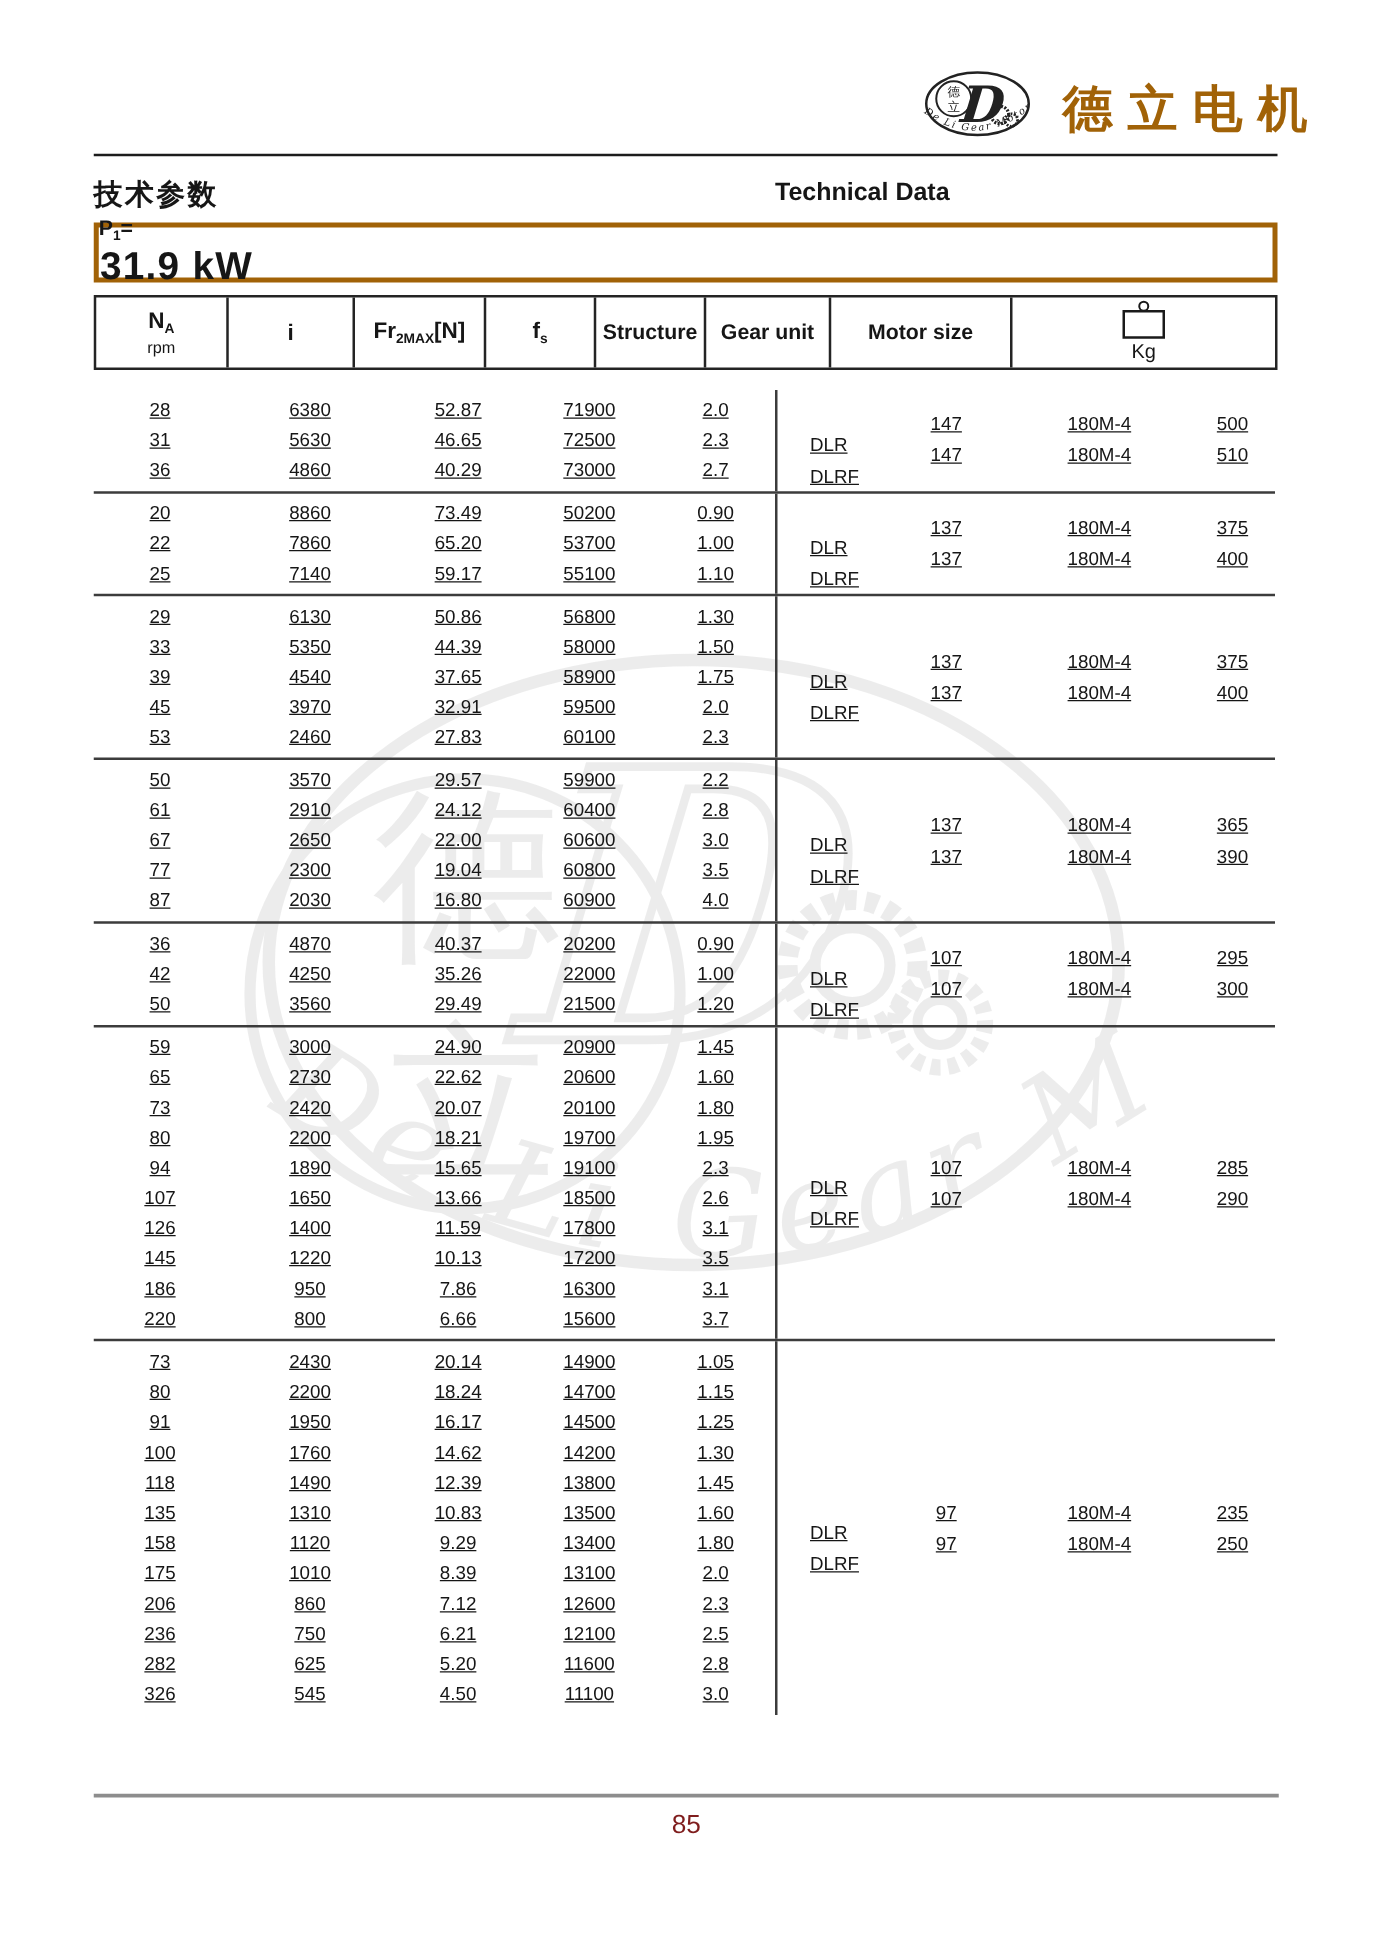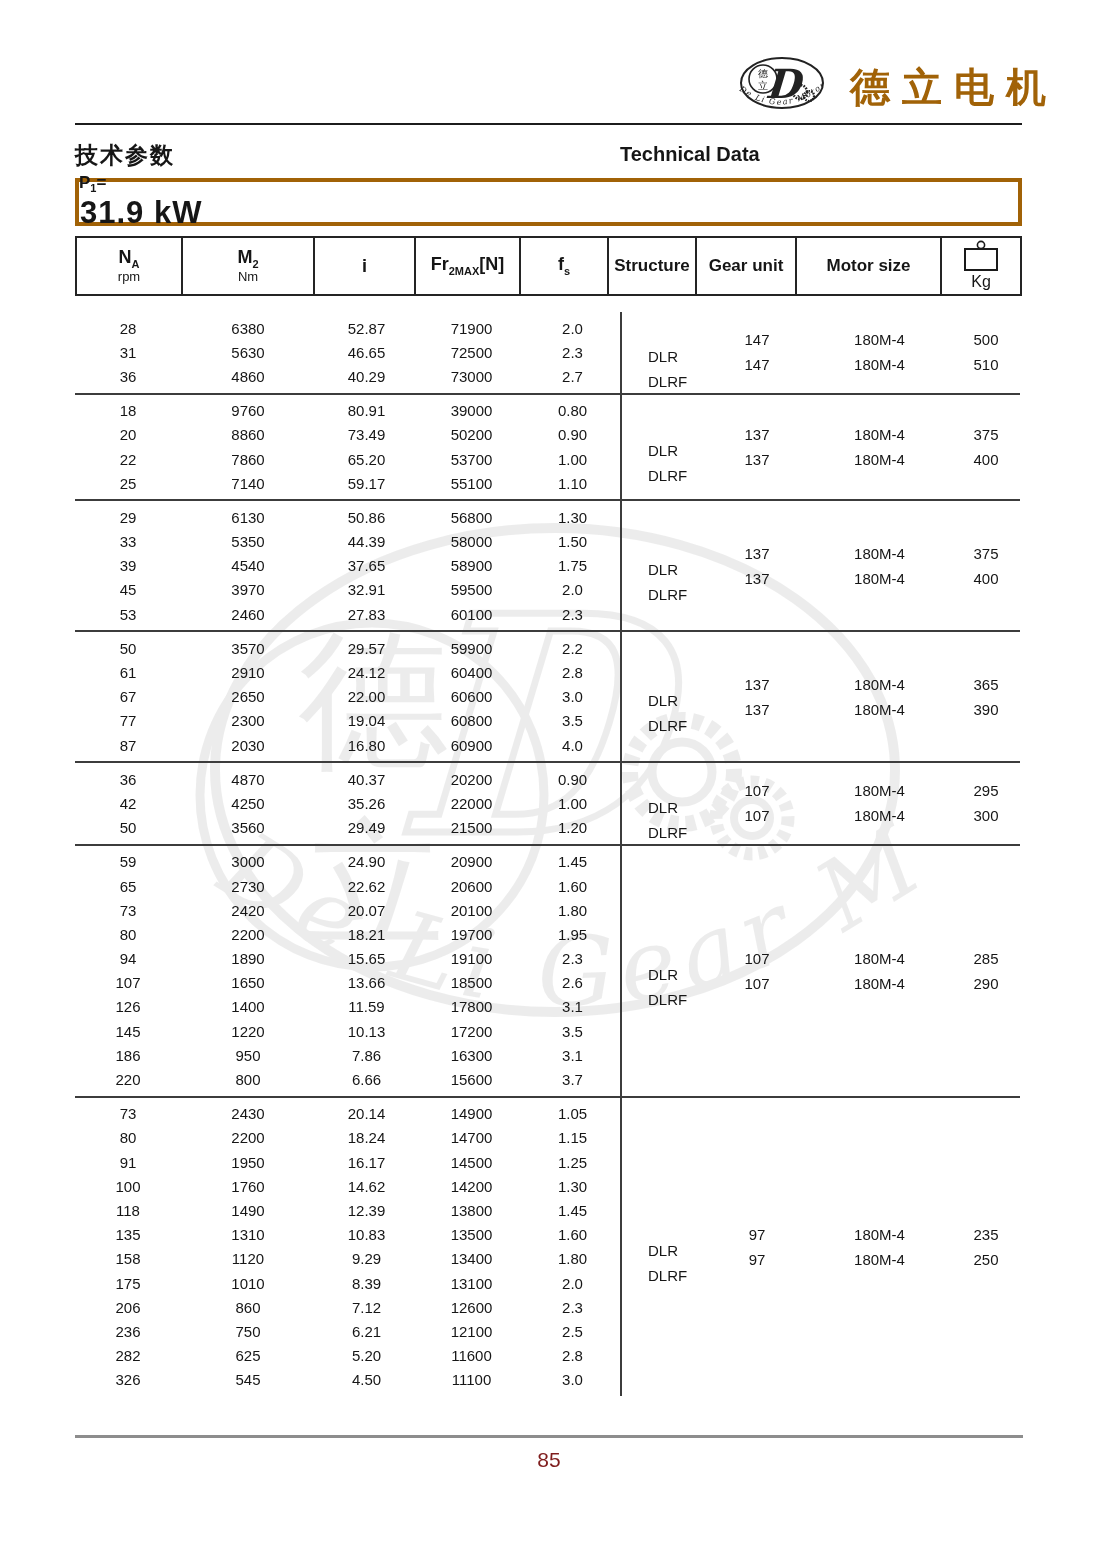--- a/index.html
+++ b/index.html
@@ -27,21 +27,21 @@
   .th{border-right:2px solid #242424;box-sizing:border-box;display:flex;flex-direction:column;
       align-items:center;justify-content:center;font-weight:bold;line-height:1.15;}
   .th:last-child{border-right:none;}
   .hmain{font-size:18px;}
   .hmain sub{font-size:11px;}
   .hsub{font-size:13px;font-weight:normal;}
   .w1{width:106px}.w2{width:132px}.w3{width:101px}.w4{width:105px}.w5{width:88px}
   .w6{width:88px}.w7{width:100px}.w8{width:145px}.w9{width:78px;flex:1}
   .kg-icon{display:block;margin:0 auto 1px;}
   
-  .tbody{position:absolute;left:75px;top:312px;width:945px;z-index:2;}
+  .tbody{position:absolute;left:75px;top:312px;width:945px;z-index:2;text-decoration:underline;}
   .group{display:flex;align-items:stretch;border-bottom:2px solid #3c3c3c;}
   .group:last-child{border-bottom:none;}
   .g-left{width:545px;padding:4px 0;box-sizing:border-box;}
   .data-row{display:flex;height:24.2px;align-items:center;}
   .cell{text-align:center;font-size:15px;}
   .c0{width:106px}.c1{width:134px}.c2{width:103px}.c3{width:107px}.c4{width:95px}
   .g-right{width:400px;border-left:2px solid #3c3c3c;box-sizing:border-box;display:flex;
            flex-direction:column;justify-content:center;padding:4px 0;}
   .s-row{display:flex;height:25px;align-items:center;}
   .scell{font-size:15px;}
@@ -105,24 +105,20 @@
   <div class="power">
     <span class="p-label"><span>P</span><sub>1</sub><span>=</span></span>
     <span class="p-value">31.9 kW</span>
   </div>
 
   <div class="thead">
     <div class="th w1">
       <div class="hmain"><span>N</span><sub>A</sub></div>
       <div class="hsub">rpm</div>
     </div>
-    <div class="th w2">
-      <div class="hmain"><span>M</span><sub>2</sub></div>
-      <div class="hsub">Nm</div>
-    </div>
     <div class="th w3">
       <div class="hmain">i</div>
     </div>
     <div class="th w4">
       <div class="hmain"><span>Fr</span><sub>2MAX</sub><span>[N]</span></div>
     </div>
     <div class="th w5">
       <div class="hmain"><span>f</span><sub>s</sub></div>
     </div>
     <div class="th w6">
@@ -179,27 +175,20 @@
             <span class="scell s0">DLRF</span>
             <span class="scell s1">147</span>
             <span class="scell s2">180M-4</span>
             <span class="scell s3">510</span>
           </div>
         </div>
       </div>
       <div class="group">
         <div class="g-left">
           <div class="data-row">
-            <span class="cell c0">18</span>
-            <span class="cell c1">9760</span>
-            <span class="cell c2">80.91</span>
-            <span class="cell c3">39000</span>
-            <span class="cell c4">0.80</span>
-          </div>
-          <div class="data-row">
             <span class="cell c0">20</span>
             <span class="cell c1">8860</span>
             <span class="cell c2">73.49</span>
             <span class="cell c3">50200</span>
             <span class="cell c4">0.90</span>
           </div>
           <div class="data-row">
             <span class="cell c0">22</span>
             <span class="cell c1">7860</span>
             <span class="cell c2">65.20</span>

